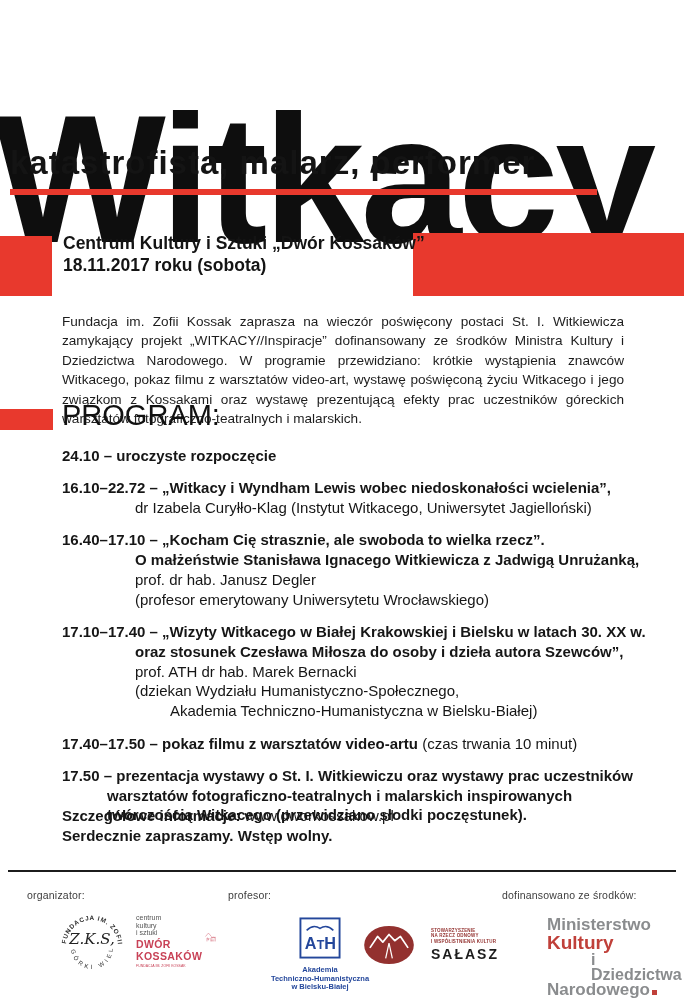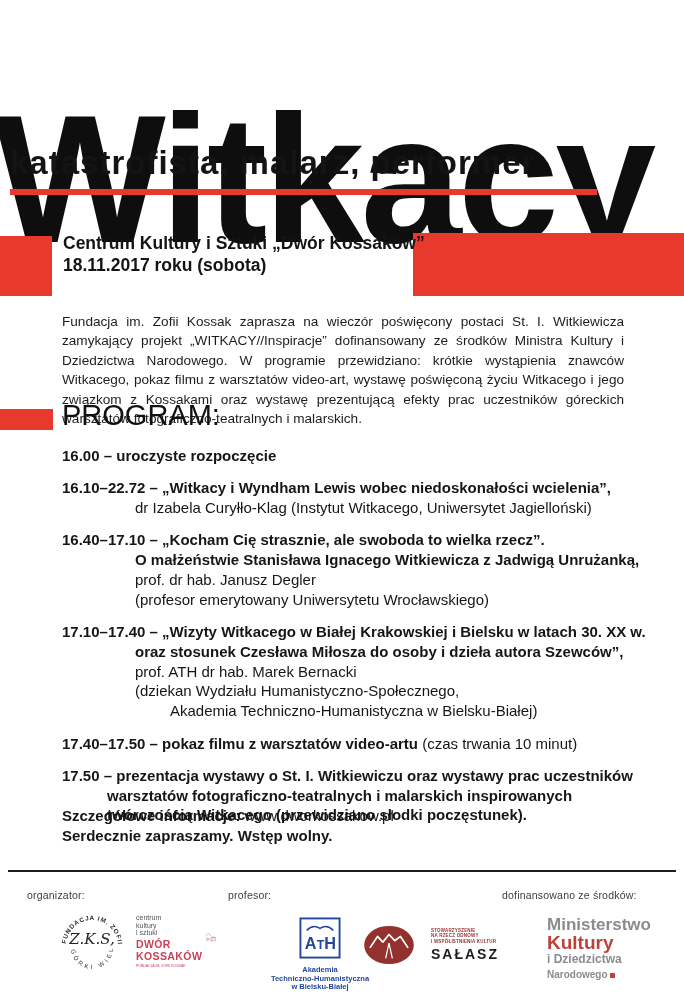--- a/index.html
+++ b/index.html
@@ -86,22 +86,22 @@
   .ath-logo{top:917px;left:264px;width:112px;text-align:center;}
   .ath-lines{font-size:7.5px;line-height:8.6px;color:var(--ath-blue,#24479b);font-weight:700;margin-top:3px;}
   
   .salasz-logo{top:924px;left:362px;display:flex;align-items:center;gap:15px;}
   .salasz-small{font-size:4.5px;line-height:5.4px;color:var(--salasz-maroon,#93312f);font-weight:700;letter-spacing:.2px;}
   .salasz-name{font-size:14px;font-weight:700;letter-spacing:2px;color:#1c1c1c;margin-top:2px;}
   
   .mkidn-logo{top:918px;left:547px;font-weight:700;}
   .mkidn-l1{font-size:17px;line-height:14.5px;color:var(--mkidn-gray,#8a8c8e);}
   .mkidn-l2{font-size:19px;line-height:19px;color:var(--mkidn-red,#c0403a);}
-  .mkidn-l3{font-size:12px;line-height:15px;color:var(--mkidn-gray,#8a8c8e);}
-  .mkidn-l4{font-size:10px;line-height:15.5px;color:var(--mkidn-gray,#8a8c8e);}
+  .mkidn-l3{font-size:16px;line-height:15px;color:var(--mkidn-gray,#8a8c8e);margin-left:44px;}
+  .mkidn-l4{font-size:17px;line-height:15.5px;color:var(--mkidn-gray,#8a8c8e);}
   .mkidn-dot{display:inline-block;width:5px;height:5px;background:var(--mkidn-red,#c0403a);margin-left:2px;}
 </style>
 </head>
 <body>
 
 <div class="poster">
 
   <h1 class="main-title">Witkacy</h1>
   <div class="subtitle">katastrofista, malarz, performer</div>
   <div class="title-rule"></div>
@@ -112,21 +112,21 @@
     <div>Centrum Kultury i Sztuki „Dwór Kossaków”</div>
     <div>18.11.2017 roku (sobota)</div>
   </div>
 
   <p class="intro">Fundacja im. Zofii Kossak zaprasza na wieczór poświęcony postaci St. I. Witkiewicza zamykający projekt „WITKACY//Inspiracje” dofinansowany ze środków Ministra Kultury i Dziedzictwa Narodowego. W programie przewidziano: krótkie wystąpienia znawców Witkacego, pokaz filmu z warsztatów video-art, wystawę poświęconą życiu Witkacego i jego związkom z Kossakami oraz wystawę prezentującą efekty prac uczestników góreckich warsztatów fotograficzno-teatralnych i malarskich.</p>
 
   <div class="program-heading-bar"></div>
   <h2 class="program-heading">PROGRAM:</h2>
   <div class="program-list" id="program-list">
       <div class="program-item">
-        <div class="program-line"><span class="b">16.00 – uroczyste rozpoczęcie</span></div>
+        <div class="program-line"><span class="b">24.10 – uroczyste rozpoczęcie</span></div>
       </div>
       <div class="program-item">
         <div class="program-line"><span class="b">16.10–22.72 – „Witkacy i Wyndham Lewis wobec niedoskonałości wcielenia”,</span></div>
         <div class="program-line" style="margin-left: 73px;"><span class="r">dr Izabela Curyłło-Klag (Instytut Witkacego, Uniwersytet Jagielloński)</span></div>
       </div>
       <div class="program-item">
         <div class="program-line"><span class="b">16.40–17.10 – „Kocham Cię strasznie, ale swoboda to wielka rzecz”.</span></div>
         <div class="program-line" style="margin-left: 73px;"><span class="b">O małżeństwie Stanisława Ignacego Witkiewicza z Jadwigą Unrużanką,</span></div>
         <div class="program-line" style="margin-left: 73px;"><span class="r">prof. dr hab. Janusz Degler</span></div>
         <div class="program-line" style="margin-left: 73px;"><span class="r">(profesor emerytowany Uniwersytetu Wrocławskiego)</span></div>

